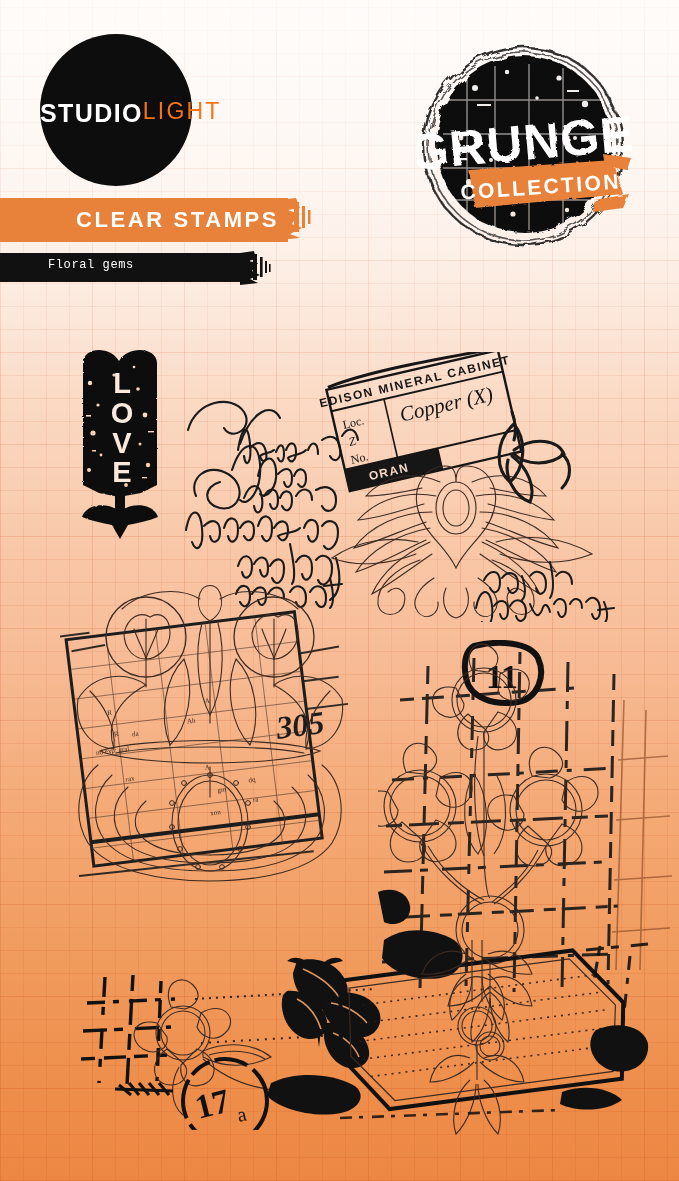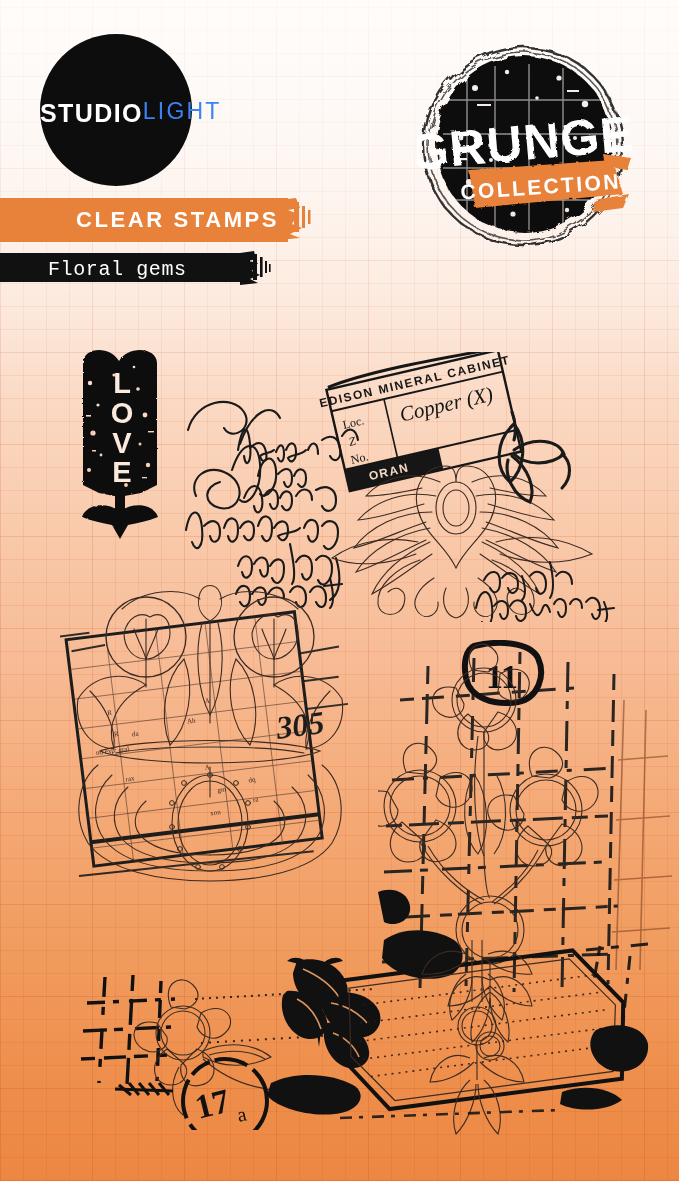--- a/index.html
+++ b/index.html
@@ -47,21 +47,21 @@
     position:absolute;left:40px;top:34px;width:152px;height:152px;
     border-radius:50%;background:#0d0d0d;
     display:flex;flex-direction:row;align-items:center;justify-content:flex-start;
   }
   .logo-butterfly{margin-top:19px;width:72px;height:62px;display:block;}
   .logo-studio{
     color:#fff;font-weight:700;font-size:25px;letter-spacing:1.4px;
     margin-top:6px;line-height:1;font-family:"Liberation Sans",sans-serif;
   }
   .logo-light{
-    color:#3b82f6;font-weight:400;font-size:23px;letter-spacing:2.2px;
+    color:#f97316;font-weight:400;font-size:23px;letter-spacing:2.2px;
     margin-top:3px;line-height:1;font-family:"Liberation Sans",sans-serif;
   }
 
   
   .grunge-badge{
     position:absolute;left:417px;top:42px;width:215px;height:210px;
   }
   .grunge-badge svg{display:block;width:100%;height:100%;}
 
   
@@ -78,21 +78,21 @@
     margin-left:28px;
   }
   
   .banner-name{
     position:absolute;left:0;top:253px;width:250px;height:29px;
   }
   .banner-name .bar{position:absolute;inset:0;background:#111;}
   .banner-name .txt{
     position:absolute;left:48px;top:5px;color:#fff;
     font-family:"Liberation Mono","DejaVu Sans Mono",monospace;
-    font-size:20px;letter-spacing:.6px;
+    font-size:12px;letter-spacing:.6px;
   }
   .brush-tail{position:absolute;display:block;}
 
   
   .art{position:absolute;inset:0;pointer-events:none;}
   .art svg{position:absolute;display:block;}
   .ink{fill:none;stroke:#1a1a1a;}
   .solid{fill:#111;}
   .outline-soft{fill:none;stroke:#3c2b22;stroke-width:1.1;}
 </style>

